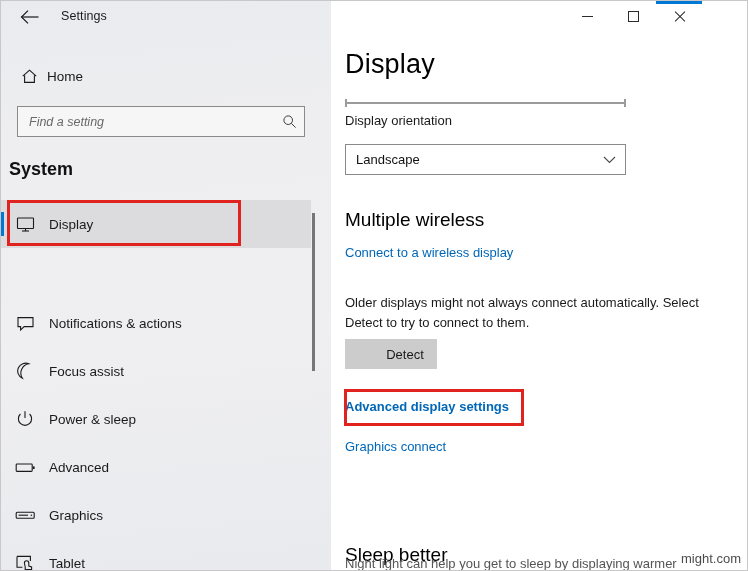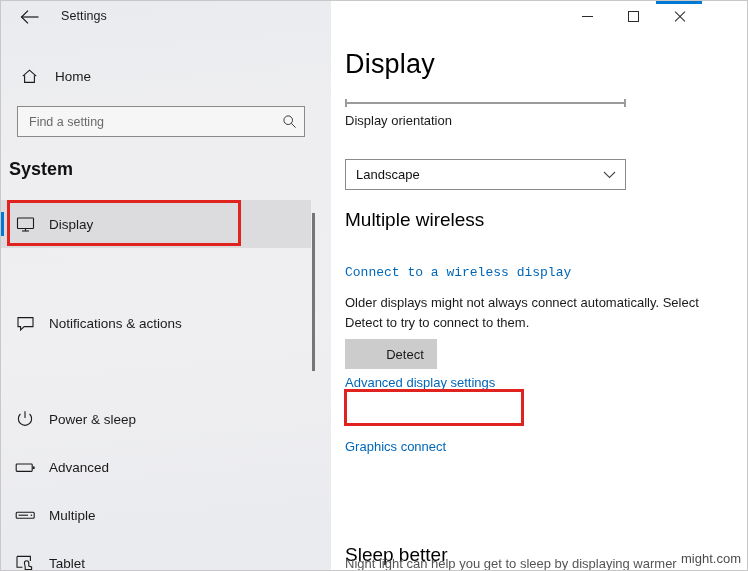--- a/index.html
+++ b/index.html
@@ -70,34 +70,35 @@
     overflow: hidden;
   }
   #sidebar-inner { position: relative; width: 330px; height: 571px; }
 
   #home-row {
     position: absolute; left: 10px; top: 60px;
     width: 290px; height: 30px;
     display: flex; align-items: center;
   }
   #home-icon { width: 36px; display: flex; justify-content: center; }
-  #home-label { font-size: 13.5px; color: #1a1a1a; margin-left: 8px; }
+  #home-label { font-size: 13.5px; color: #1a1a1a; }
 
   #search-box {
     position: absolute; left: 16px; top: 105px;
     width: 288px; height: 31px;
     background: #f6f6f7;
     border: 1px solid #8a8a8a;
     display: flex; align-items: center;
   }
   #search-input {
     flex: 1; border: none; outline: none; background: transparent;
     font-family: "Liberation Sans", sans-serif;
     font-size: 12.5px; color: #a16207;
     padding-left: 11px;
+    font-style: italic;
   }
   #search-input::placeholder { color: #6a6a6a; opacity: 1; }
   #search-icon { width: 30px; display: flex; align-items: center; justify-content: center; }
 
   #section-title {
     position: absolute; left: 8px; top: 158px;
     font-size: 18px; font-weight: bold; color: #111;
   }
 
   .nav-item {
@@ -159,39 +160,39 @@
   .field-label {
     position: absolute; font-size: 13px; color: #1a1a1a;
   }
   #orientation-label { left: 14px; top: 112px; }
 
   #orientation-select {
     position: absolute; left: 14px; top: 143px;
     width: 281px; height: 31px;
     background: #ffffff;
     border: 1px solid #8a8a8a;
-    display: flex; align-items: center; margin-top: 15px;
+    display: flex; align-items: center;
   }
   #orientation-value { font-size: 13px; color: #111; padding-left: 10px; flex: 1; }
   #orientation-chevron { width: 32px; display: flex; align-items: center; justify-content: center; }
 
   .section-h2 {
     position: absolute; left: 14px;
     font-size: 19px; font-weight: 300; color: #000;
   }
   #multiple-displays-h { top: 208px; }
   #sleep-better-h { top: 543px; }
 
   .link {
     position: absolute; left: 14px;
     font-size: 13px; color: #0067b8;
     text-decoration: none; cursor: default;
   }
-  #link-wireless { top: 264px; font-family: Liberation Mono, monospace; }
-  #link-advanced { top: 374px; }
+  #link-wireless { top: 244px; }
+  #link-advanced { top: 398px; font-weight: bold; }
   #link-graphics { top: 438px; }
 
   #older-text {
     position: absolute; left: 14px; top: 292px;
     width: 390px;
     font-size: 13px; color: #1a1a1a; line-height: 20px;
   }
 
   #detect-button {
     position: absolute; left: 14px; top: 338px;
@@ -273,20 +274,28 @@
 
       <div class="nav-item" style="top:298px">
         <span class="nav-icon">
           <svg width="19" height="17" viewBox="0 0 19 17">
             <path d="M2 2.6 L17 2.6 L17 11.6 L8.2 11.6 L4.6 15 L4.6 11.6 L2 11.6 Z" fill="none" stroke="#1a1a1a" stroke-width="1.1"></path>
           </svg>
         </span>
         <span class="nav-label">Notifications &amp; actions</span>
       </div>
 
+      <div class="nav-item" style="top:346px">
+        <span class="nav-icon">
+          <svg width="17" height="18" viewBox="0 0 17 18">
+            <path d="M11.8 1.8 A7.6 7.6 0 1 0 5.4 16.2 A9.4 9.4 0 0 1 11.8 1.8 Z" fill="none" stroke="#1a1a1a" stroke-width="1.1"></path>
+          </svg>
+        </span>
+        <span class="nav-label">Focus assist</span>
+      </div>
 
       <div class="nav-item" style="top:394px">
         <span class="nav-icon">
           <svg width="18" height="18" viewBox="0 0 18 18">
             <path d="M13.6 4 A6.6 6.6 0 1 1 4.4 4" fill="none" stroke="#1a1a1a" stroke-width="1.1"></path>
             <line x1="9" y1="1.2" x2="9" y2="8" stroke="#1a1a1a" stroke-width="1.1"></line>
           </svg>
         </span>
         <span class="nav-label">Power &amp; sleep</span>
       </div>
@@ -302,21 +311,21 @@
       </div>
 
       <div class="nav-item" style="top:490px">
         <span class="nav-icon">
           <svg width="21" height="12" viewBox="0 0 21 12">
             <rect x="1.2" y="3.2" width="18" height="6" rx="1" fill="none" stroke="#1a1a1a" stroke-width="1.1"></rect>
             <line x1="3.6" y1="6.2" x2="13" y2="6.2" stroke="#1a1a1a" stroke-width="1.1"></line>
             <circle cx="16.4" cy="6.2" r="0.8" fill="#1a1a1a"></circle>
           </svg>
         </span>
-        <span class="nav-label">Multiple</span>
+        <span class="nav-label">Graphics</span>
       </div>
 
       <div class="nav-item" style="top:538px">
         <span class="nav-icon">
           <svg width="20" height="18" viewBox="0 0 20 18">
             <path d="M2 2.4 L15.4 2.4 L15.4 7 M2 2.4 L2 13.2 L7.4 13.2" fill="none" stroke="#1a1a1a" stroke-width="1.1"></path>
             <path d="M9.4 9 A2.2 2.2 0 0 1 13.8 9 L13.8 12 L16.6 13 L16.6 15.6 L10.2 15.6 L10.2 13 Z" fill="none" stroke="#1a1a1a" stroke-width="1.1"></path>
           </svg>
         </span>
         <span class="nav-label">Tablet</span>

